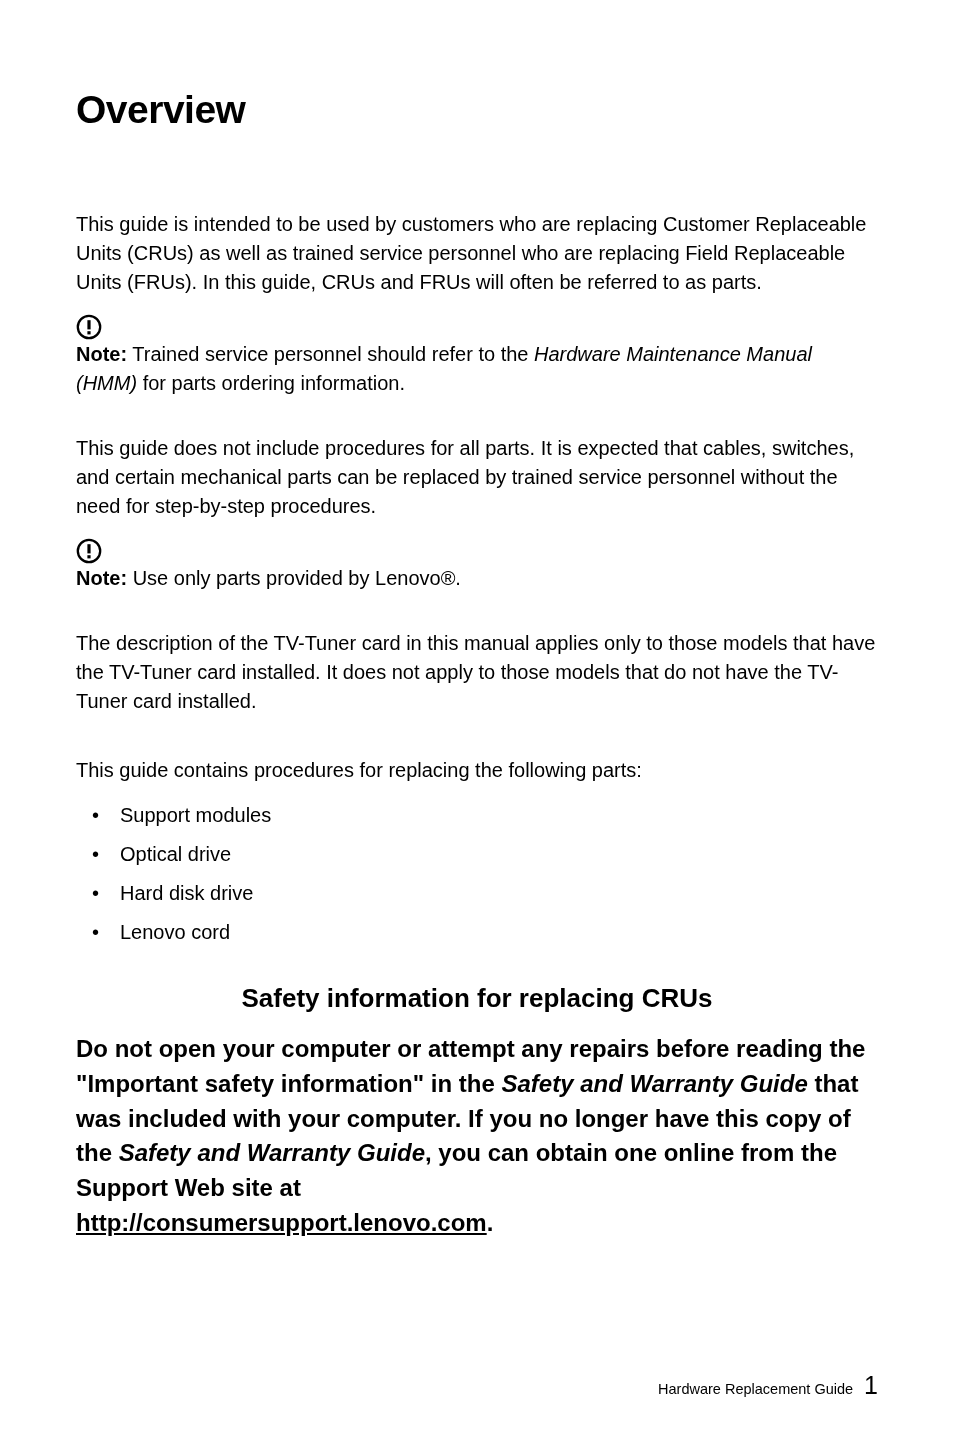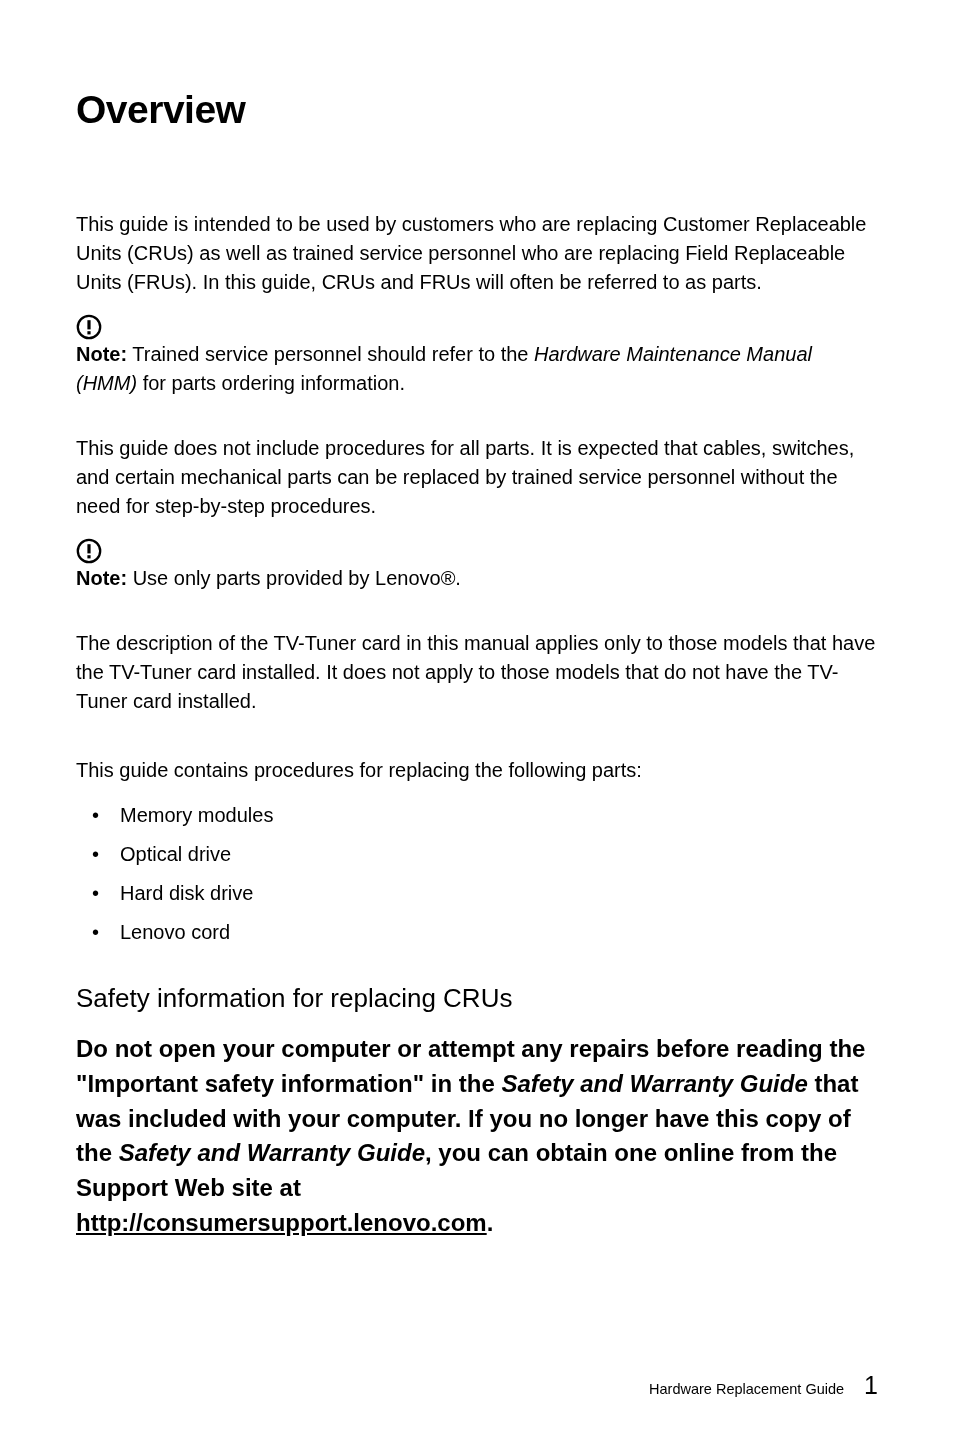--- a/index.html
+++ b/index.html
@@ -68,23 +68,24 @@
     }
     .list li::before {
       content: "•";
       position: absolute;
       left: 16px;
       top: 0;
       font-size: 20px;
     }
     .sub-heading {
       font-size: 26px;
-      font-weight: normal;
+      font-weight: bold;
       margin-top: 36px;
       margin-bottom: 18px;
+      text-align: center;
     }
     .section-para {
       font-size: 24px;
       line-height: 1.45;
       font-weight: 700;
     }
     .italic {
       font-style: italic;
     }
     .underline {
@@ -93,21 +94,21 @@
     .footer {
       position: absolute;
       bottom: 52px;
       right: 76px;
       font-size: 14.5px;
       display: flex;
       align-items: baseline;
       font-weight: 300;
     }
     .footer-text {
-      margin-right: 20px;
+      margin-right: 11px;
     }
     .footer-num {
       font-size: 25px;
       font-weight: 300;
     }
     .spacer-md { height: 24px; }
     .spacer-sm { height: 8px; }
   </style>
 </head>
 <body>
@@ -148,21 +149,21 @@
 
 <div class="spacer-sm"></div>
 
 <p class="body-para">The description of the TV-Tuner card in this manual applies only to those models that have the TV-Tuner card installed. It does not apply to those models that do not have the TV-Tuner card installed.</p>
 
 <div class="spacer-md"></div>
 
 <p class="body-para">This guide contains procedures for replacing the following parts:</p>
 
 <ul class="list">
-  <li>Memory modules</li>
+  <li>Support modules</li>
   <li>Optical drive</li>
   <li>Hard disk drive</li>
   <li>Lenovo cord</li>
 </ul>
 
 <h2 class="sub-heading">Safety information for replacing CRUs</h2>
 
 <p class="section-para">
   <span>Do not open your computer or attempt any repairs before reading the "Important safety information" in the </span><span class="italic">Safety and Warranty Guide</span><span> that was included with your computer. If you no longer have this copy of the </span><span class="italic">Safety and Warranty Guide</span><span>, you can obtain one online from the Support Web site at </span><br><span class="underline">http://consumersupport.lenovo.com</span><span>.</span>
 </p>

